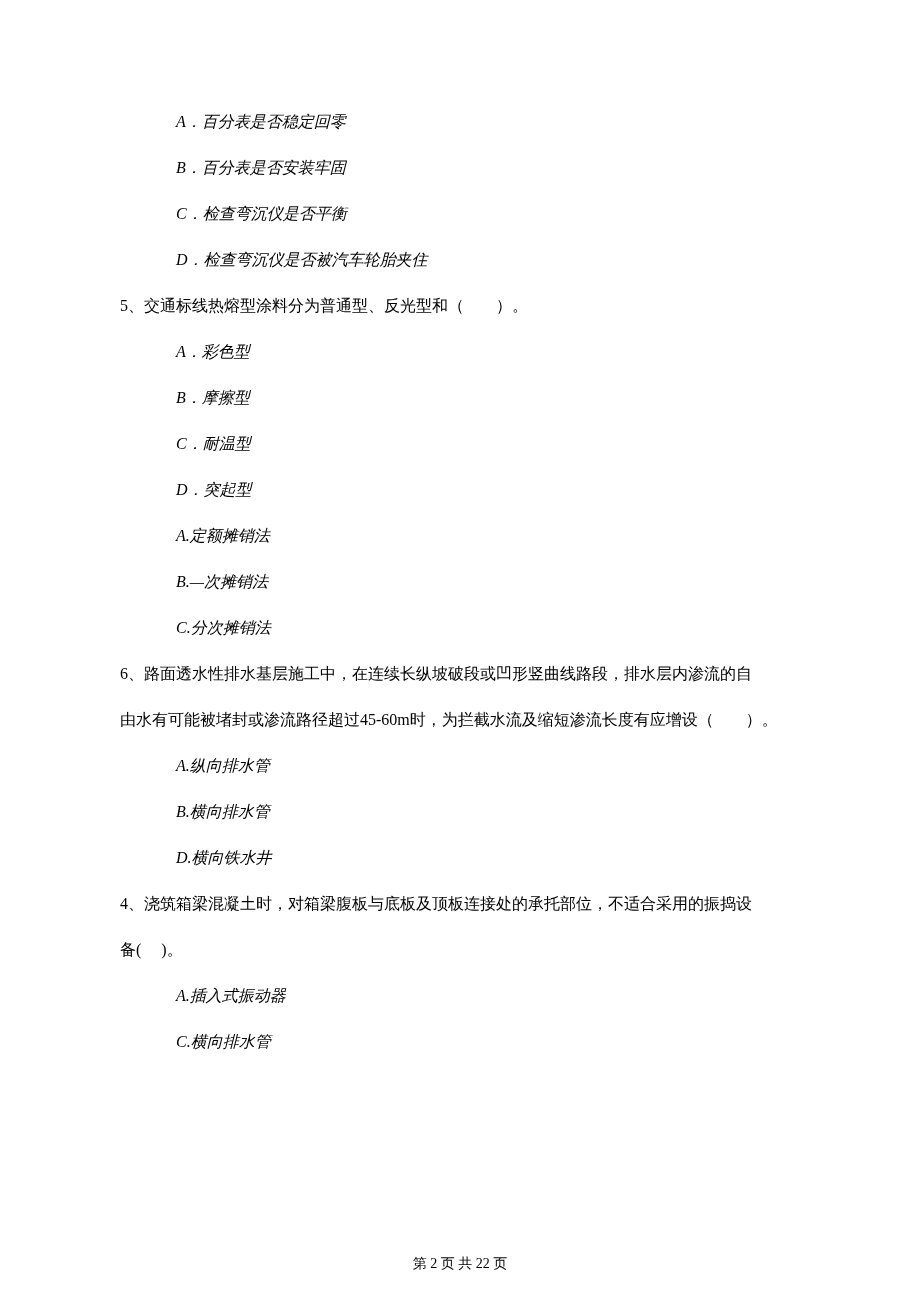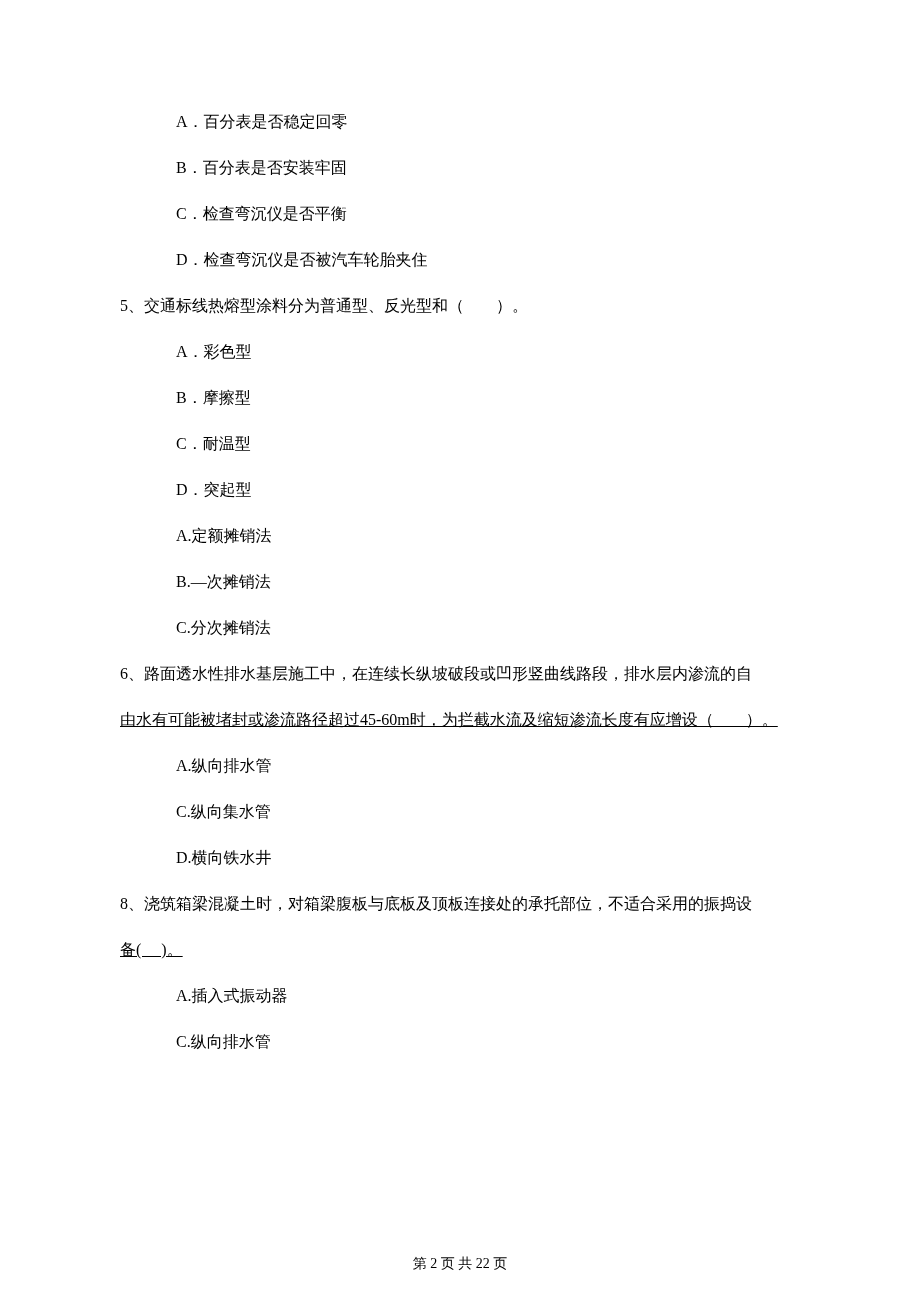--- a/index.html
+++ b/index.html
@@ -14,31 +14,31 @@
   .page {
     width: 920px;
     min-height: 1302px;
     box-sizing: border-box;
     padding: 110px 120px 40px 120px;
     position: relative;
   }
   .option {
     margin: 0 0 22px 0;
     padding-left: 56px;
+    font-style: italic;
   }
   .question {
     margin: 0 0 22px 0;
     padding-left: 0;
     text-align: justify;
   }
   .question-cont {
     margin: 0 0 22px 0;
     padding-left: 0;
     text-align: justify;
-    text-decoration: underline;
   }
   .footer {
     position: absolute;
     bottom: 28px;
     left: 0;
     width: 920px;
     text-align: center;
     font-size: 14px;
     color: #000000;
   }
@@ -59,22 +59,22 @@
   <p class="option">C．耐温型</p>
   <p class="option">D．突起型</p>
 
   <p class="option">A.定额摊销法</p>
   <p class="option">B.—次摊销法</p>
   <p class="option">C.分次摊销法</p>
 
   <p class="question">6、路面透水性排水基层施工中，在连续长纵坡破段或凹形竖曲线路段，排水层内渗流的自</p>
   <p class="question-cont">由水有可能被堵封或渗流路径超过45-60m时，为拦截水流及缩短渗流长度有应增设（　　）。</p>
   <p class="option">A.纵向排水管</p>
-  <p class="option">C.纵向集水管</p>
+  <p class="option">B.横向排水管</p>
   <p class="option">D.横向铁水井</p>
 
-  <p class="question">8、浇筑箱梁混凝土时，对箱梁腹板与底板及顶板连接处的承托部位，不适合采用的振捣设</p>
+  <p class="question">4、浇筑箱梁混凝土时，对箱梁腹板与底板及顶板连接处的承托部位，不适合采用的振捣设</p>
   <p class="question-cont">备(　 )。</p>
   <p class="option">A.插入式振动器</p>
-  <p class="option">C.纵向排水管</p>
+  <p class="option">C.横向排水管</p>
 
   <div class="footer">第 2 页 共 22 页</div>
 </div>
 
 </body></html>

